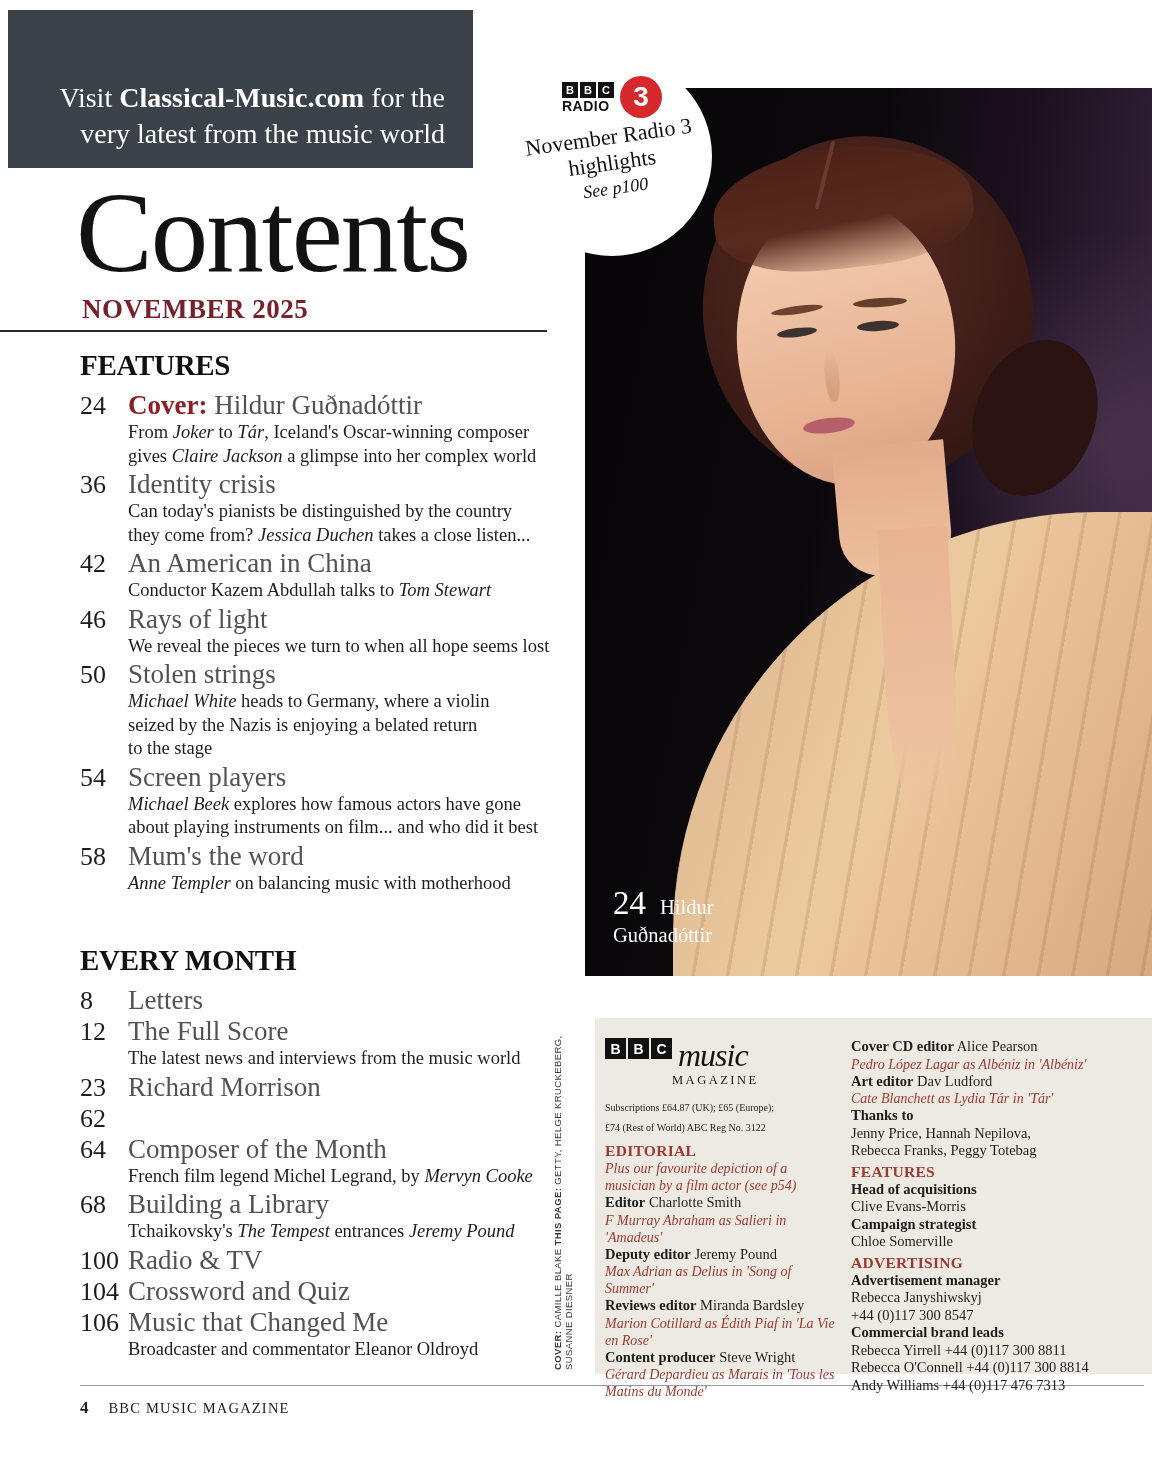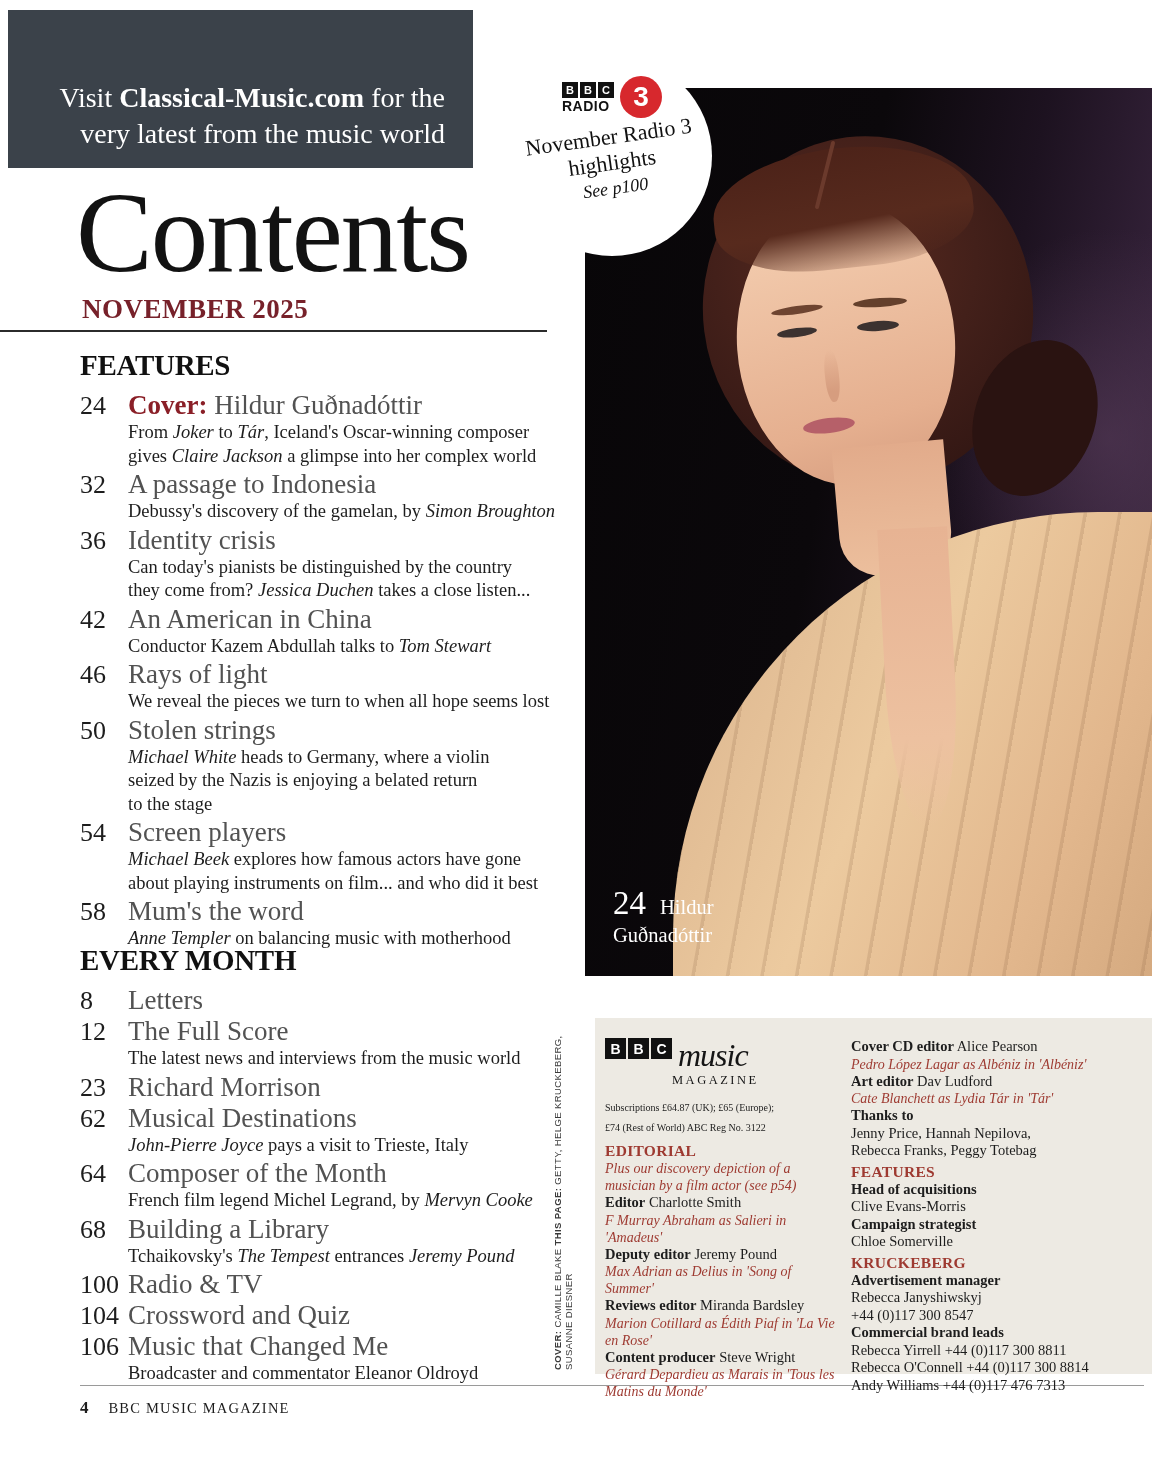--- a/index.html
+++ b/index.html
@@ -185,27 +185,20 @@
     <div id="features-list">
         <div class="toc-item">
           <div class="toc-num">24</div>
           <div class="toc-body">
             <div class="toc-title"><span class="toc-prefix">Cover: </span>Hildur Guðnadóttir</div>
             <div class="toc-sub">From <i>Joker</i> to <i>Tár</i>, Iceland's Oscar-winning composer
 gives <i>Claire Jackson</i> a glimpse into her complex world</div>
           </div>
         </div>
         <div class="toc-item">
-          <div class="toc-num">32</div>
-          <div class="toc-body">
-            <div class="toc-title">A passage to Indonesia</div>
-            <div class="toc-sub">Debussy's discovery of the gamelan, by <i>Simon Broughton</i></div>
-          </div>
-        </div>
-        <div class="toc-item">
           <div class="toc-num">36</div>
           <div class="toc-body">
             <div class="toc-title">Identity crisis</div>
             <div class="toc-sub">Can today's pianists be distinguished by the country
 they come from? <i>Jessica Duchen</i> takes a close listen...</div>
           </div>
         </div>
         <div class="toc-item">
           <div class="toc-num">42</div>
           <div class="toc-body">
@@ -264,24 +257,20 @@
           </div>
         </div>
         <div class="toc-item">
           <div class="toc-num">23</div>
           <div class="toc-body">
             <div class="toc-title">Richard Morrison</div>
           </div>
         </div>
         <div class="toc-item">
           <div class="toc-num">62</div>
-          <div class="toc-body">
-            <div class="toc-title">Musical Destinations</div>
-            <div class="toc-sub"><i>John-Pierre Joyce</i> pays a visit to Trieste, Italy</div>
-          </div>
         </div>
         <div class="toc-item">
           <div class="toc-num">64</div>
           <div class="toc-body">
             <div class="toc-title">Composer of the Month</div>
             <div class="toc-sub">French film legend Michel Legrand, by <i>Mervyn Cooke</i></div>
           </div>
         </div>
         <div class="toc-item">
           <div class="toc-num">68</div>
@@ -323,21 +312,21 @@
           </div>
           <div>
             <div class="mag-word">music</div>
             <div class="mag-magazine">MAGAZINE</div>
           </div>
         </div>
         <div class="subs">Subscriptions £64.87 (UK); £65 (Europe);
 £74 (Rest of World) ABC Reg No. 3122</div>
         <div id="panel-left-list">
             <div class="p-section">EDITORIAL</div>
-            <div class="p-credit">Plus our discovery depiction of a
+            <div class="p-credit">Plus our favourite depiction of a
 musician by a film actor (see p54)</div>
             <div class="p-entry"><b>Editor</b> Charlotte Smith</div>
             <div class="p-credit">F Murray Abraham as Salieri in 'Amadeus'</div>
             <div class="p-entry"><b>Deputy editor</b> Jeremy Pound</div>
             <div class="p-credit">Max Adrian as Delius in 'Song of
 Summer'</div>
             <div class="p-entry"><b>Reviews editor</b> Miranda Bardsley</div>
             <div class="p-credit">Marion Cotillard as Édith Piaf in 'La Vie
 en Rose'</div>
             <div class="p-entry"><b>Content producer</b> Steve Wright</div>
@@ -352,21 +341,21 @@
             <div class="p-entry"><b>Art editor</b> Dav Ludford</div>
             <div class="p-credit">Cate Blanchett as Lydia Tár in 'Tár'</div>
             <div class="p-entry"><b>Thanks to</b></div>
             <div class="p-entry">Jenny Price, Hannah Nepilova,</div>
             <div class="p-entry">Rebecca Franks, Peggy Totebag</div>
             <div class="p-section">FEATURES</div>
             <div class="p-entry"><b>Head of acquisitions</b></div>
             <div class="p-entry">Clive Evans-Morris</div>
             <div class="p-entry"><b>Campaign strategist</b></div>
             <div class="p-entry">Chloe Somerville</div>
-            <div class="p-section">KRUCKEBERG</div>
+            <div class="p-section">ADVERTISING</div>
             <div class="p-entry"><b>Advertisement manager</b></div>
             <div class="p-entry">Rebecca Janyshiwskyj</div>
             <div class="p-entry">+44 (0)117 300 8547</div>
             <div class="p-entry"><b>Commercial brand leads</b></div>
             <div class="p-entry">Rebecca Yirrell  +44 (0)117 300 8811</div>
             <div class="p-entry">Rebecca O'Connell +44 (0)117 300 8814</div>
             <div class="p-entry">Andy Williams +44 (0)117 476 7313</div>
           </div>
       </div>
     </div>

